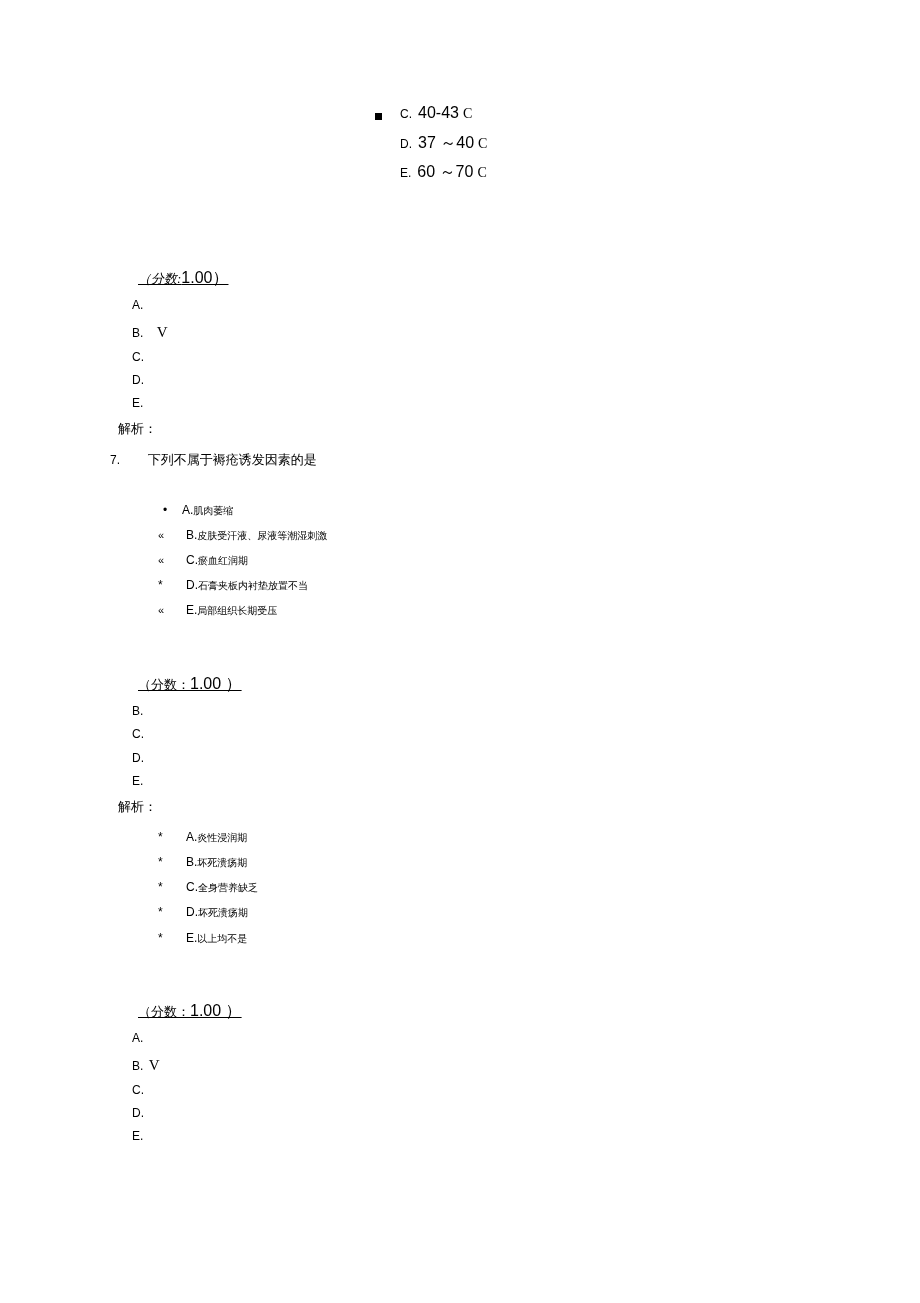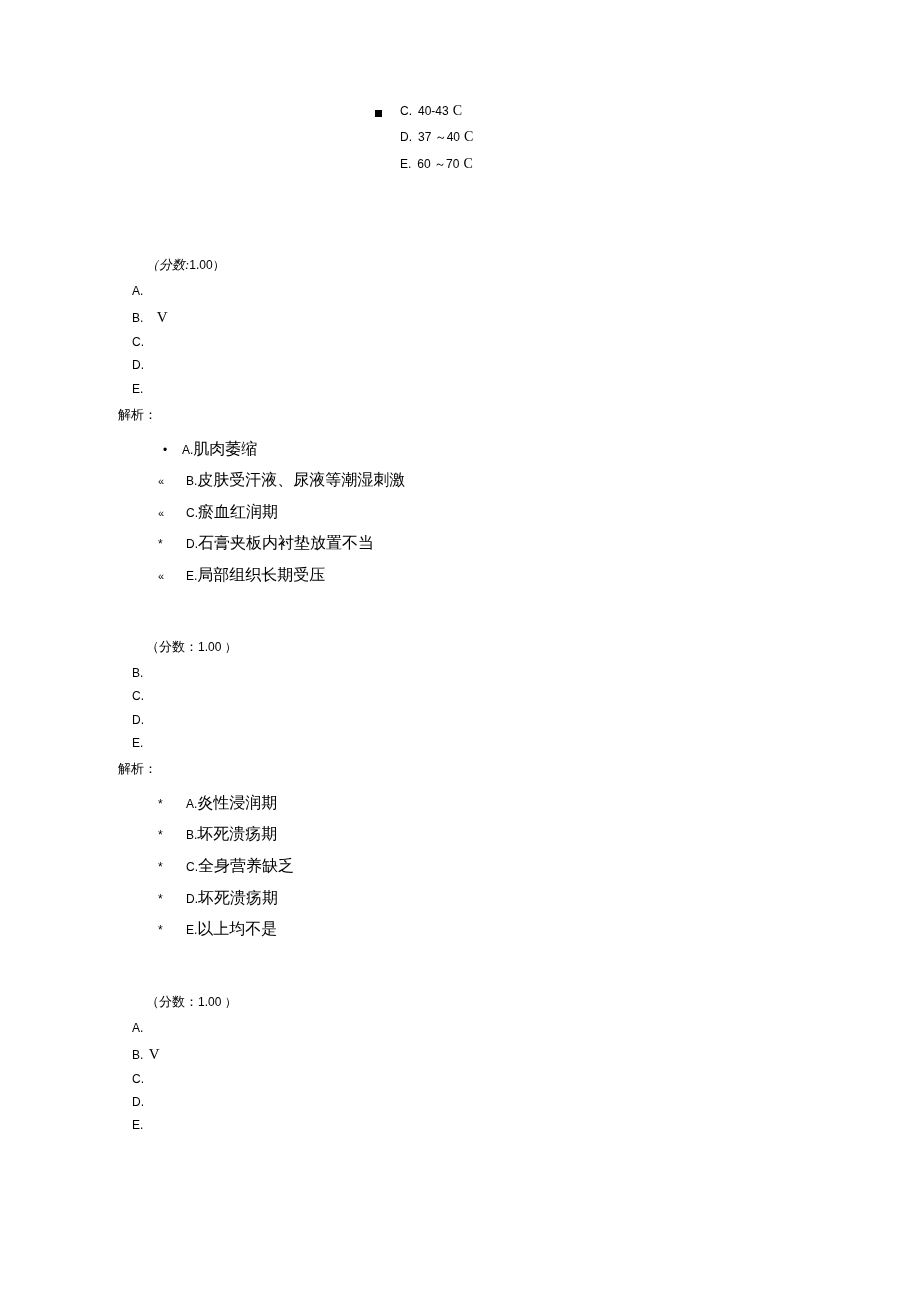--- a/index.html
+++ b/index.html
@@ -38,30 +38,31 @@
     width: 7px;
     margin-right: 18px;
   }
   .opt-letter {
     font-family: Arial, sans-serif;
     font-size: 12px;
     margin-right: 6px;
   }
   .opt-text {
     font-family: Arial, sans-serif;
-    font-size: 12px;
+    font-size: 16px;
   }
   .deg-c {
     font-family: "Times New Roman", serif;
     font-size: 14px;
   }
   .score-line {
-    margin-left: 36px;
+    margin-left: 28px;
     margin-top: 8px;
     margin-bottom: 6px;
+    text-decoration: underline;
   }
   .italic {
     font-style: italic;
     font-family: "KaiTi", "STKaiti", serif;
   }
   .ans-list {
     margin-left: 22px;
   }
   .ans-line {
     margin-bottom: 4px;
@@ -117,21 +118,21 @@
     width: 14px;
     font-family: Arial, sans-serif;
     font-size: 12px;
     margin-right: 14px;
   }
   .opt-label {
     font-family: Arial, sans-serif;
     font-size: 12px;
   }
   .opt-zh {
-    font-size: 16px;
+    font-size: 10px;
   }
 </style>
 </head>
 <body>
 
 <div class="page">
 
   <div class="top-options">
     <div class="opt-line">
       <span class="bullet-square"></span>
@@ -161,20 +162,24 @@
     <div class="ans-line">
       <span>B.</span>
       <span class="tick">V</span>
     </div>
     <div class="ans-line">C.</div>
     <div class="ans-line">D.</div>
     <div class="ans-line">E.</div>
   </div>
   <div class="jiexi">解析：</div>
 
+  <div class="q-line">
+    <span class="q-num">7.</span>
+    <span>下列不属于褥疮诱发因素的是</span>
+  </div>
   <div class="opt-block">
     <div class="opt-row">
       <span class="bullet-dot">•</span>
       <span class="opt-label">A.</span>
         <span class="opt-zh">肌肉萎缩</span>
     </div>
     <div class="opt-row">
       <span class="bullet-angle">«</span>
       <span class="opt-label">B.</span>
         <span class="opt-zh">皮肤受汗液、尿液等潮湿刺激</span>

